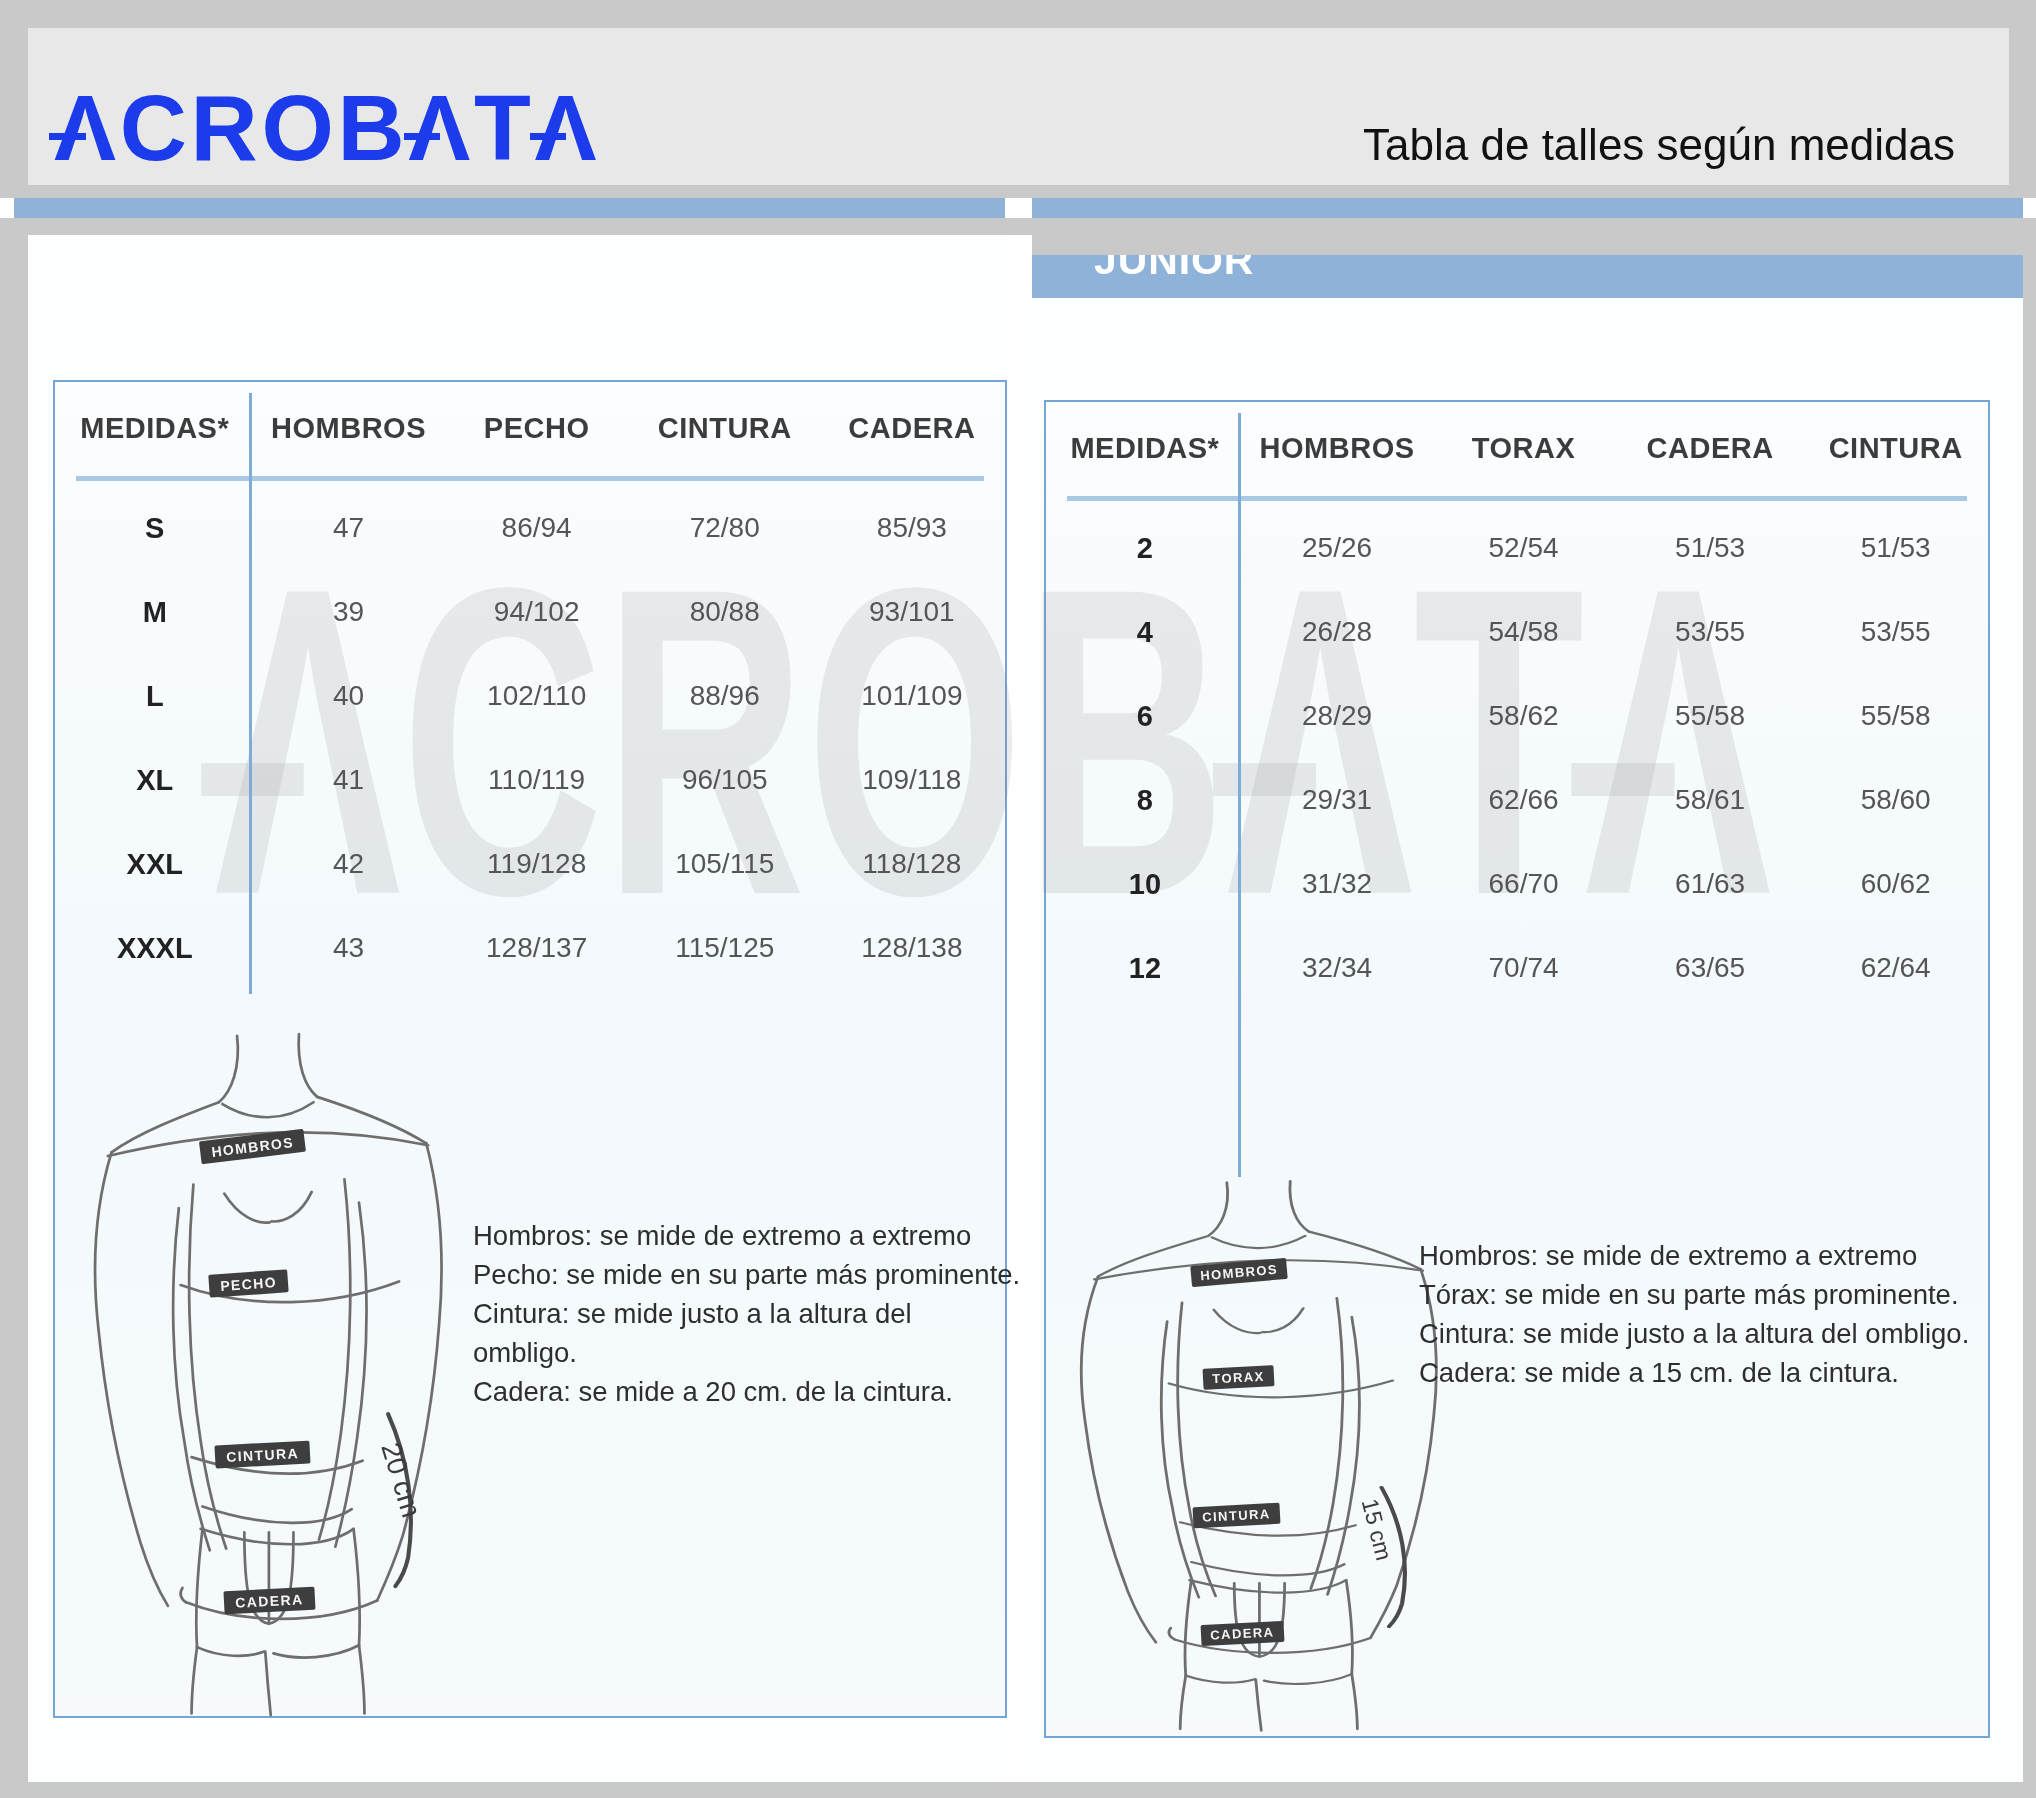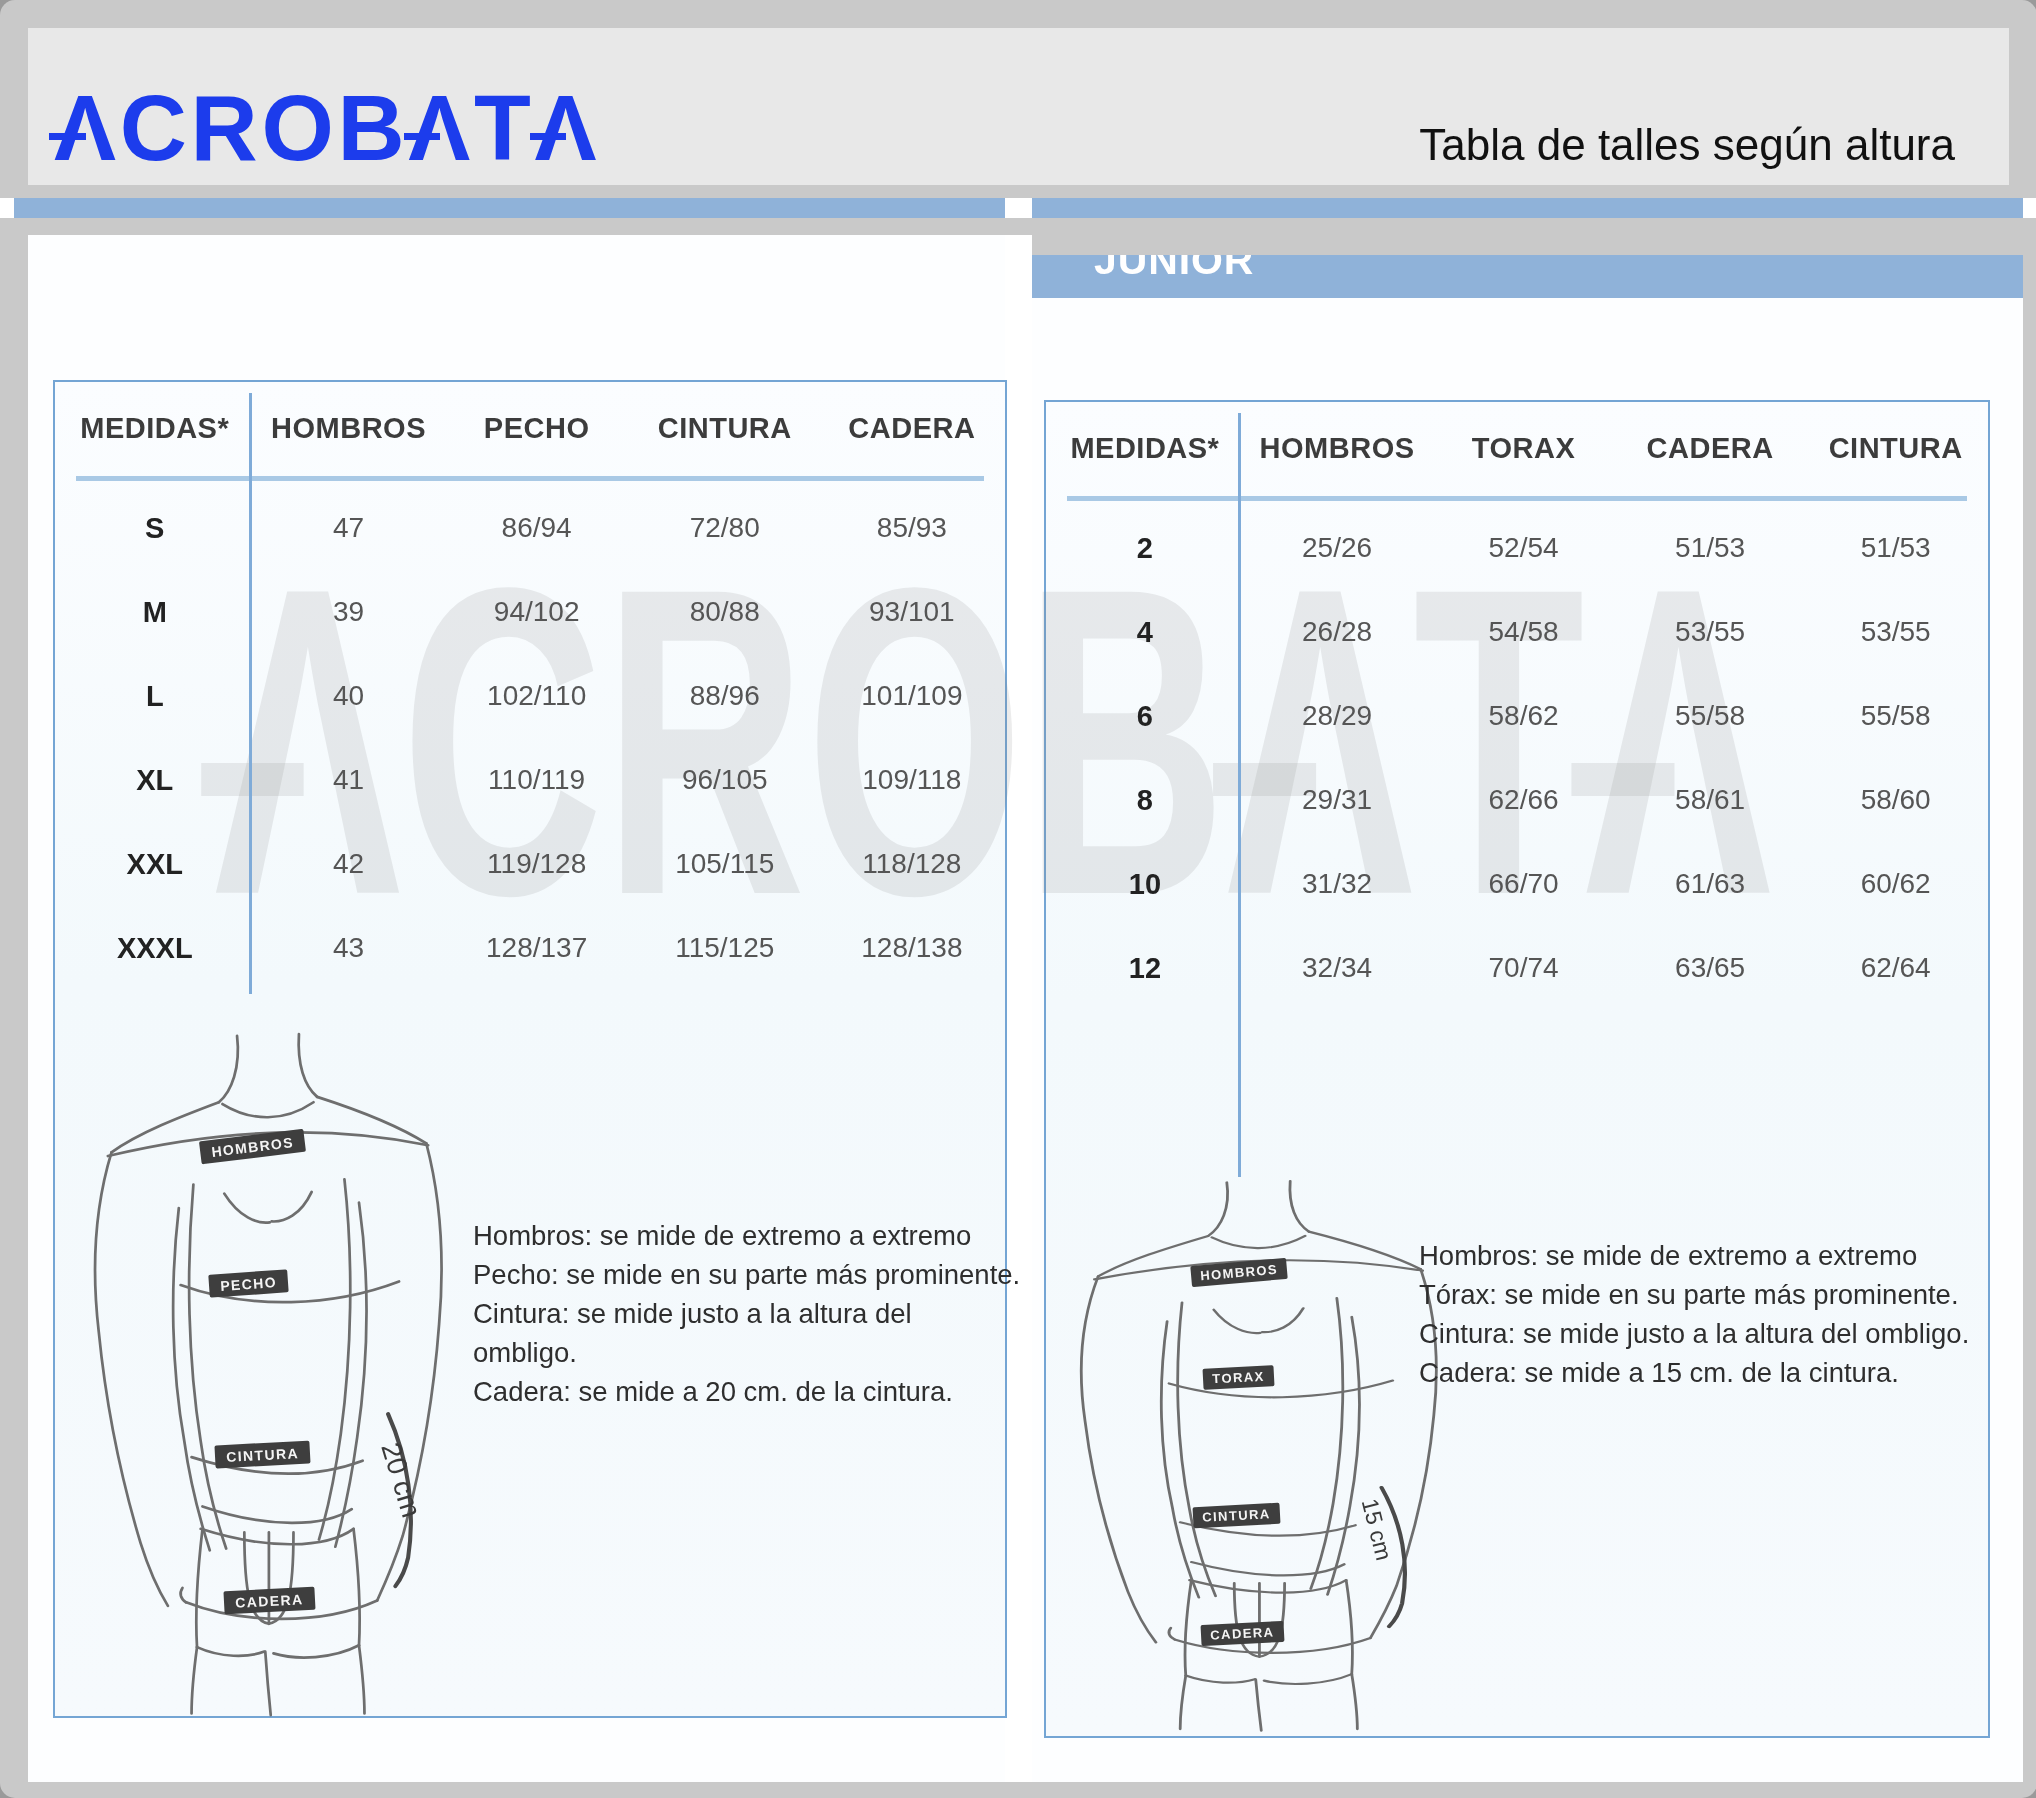--- a/index.html
+++ b/index.html
@@ -1,17 +1,17 @@
 <!DOCTYPE html>
 <html style="font-size:15px"><head>
 <meta charset="utf-8">
 <style>
   html,body{margin:0;padding:0;background:#9a9a9a;}
   .page{position:relative;width:2037px;height:1798px;background:#c9c9c9;overflow:hidden;
-        font-family:"Liberation Sans", sans-serif;border-radius:15px;}
+        font-family:"Liberation Sans", sans-serif;}
 
   
   .header-box{position:absolute;left:28px;top:28px;right:28px;height:157px;background:#e8e8e8;}
   .logo{position:absolute;left:26px;top:54px;font-size:93px;font-weight:bold;line-height:1;
         color:#1c3cec;letter-spacing:3.7px;white-space:nowrap;}
   .page-title{position:absolute;right:54px;bottom:15px;font-size:44px;color:#111;letter-spacing:0;}
 
   
   .ag{position:relative;display:inline-block;}
   .ag::after{content:"";position:absolute;left:-7%;top:55%;width:55%;height:.075em;background:currentColor;}
@@ -116,21 +116,21 @@
       <path class="ln" d="M300,700 C304,732 306,756 306,776"></path>
       <path class="bk" d="M332,442 C354,492 362,548 354,602 C351,616 346,626 340,634"></path>
     </g>
   </defs>
 </svg>
 
 <div class="page">
 
   <div class="header-box">
     <div class="logo stylized"><span class="ag">Λ</span>CROB<span class="ag">Λ</span>T<span class="ag">Λ</span></div>
-    <div class="page-title">Tabla de talles según altura</div>
+    <div class="page-title">Tabla de talles según medidas</div>
   </div>
 
   <div class="thinbar tb-left"></div>
   <div class="thinbar tb-right"></div>
   <div class="notch notch-l"></div>
   <div class="notch notch-r"></div>
   <div class="gap-notch"></div>
   <div class="gap-col"></div>
 
   <section class="panel panel-left">

